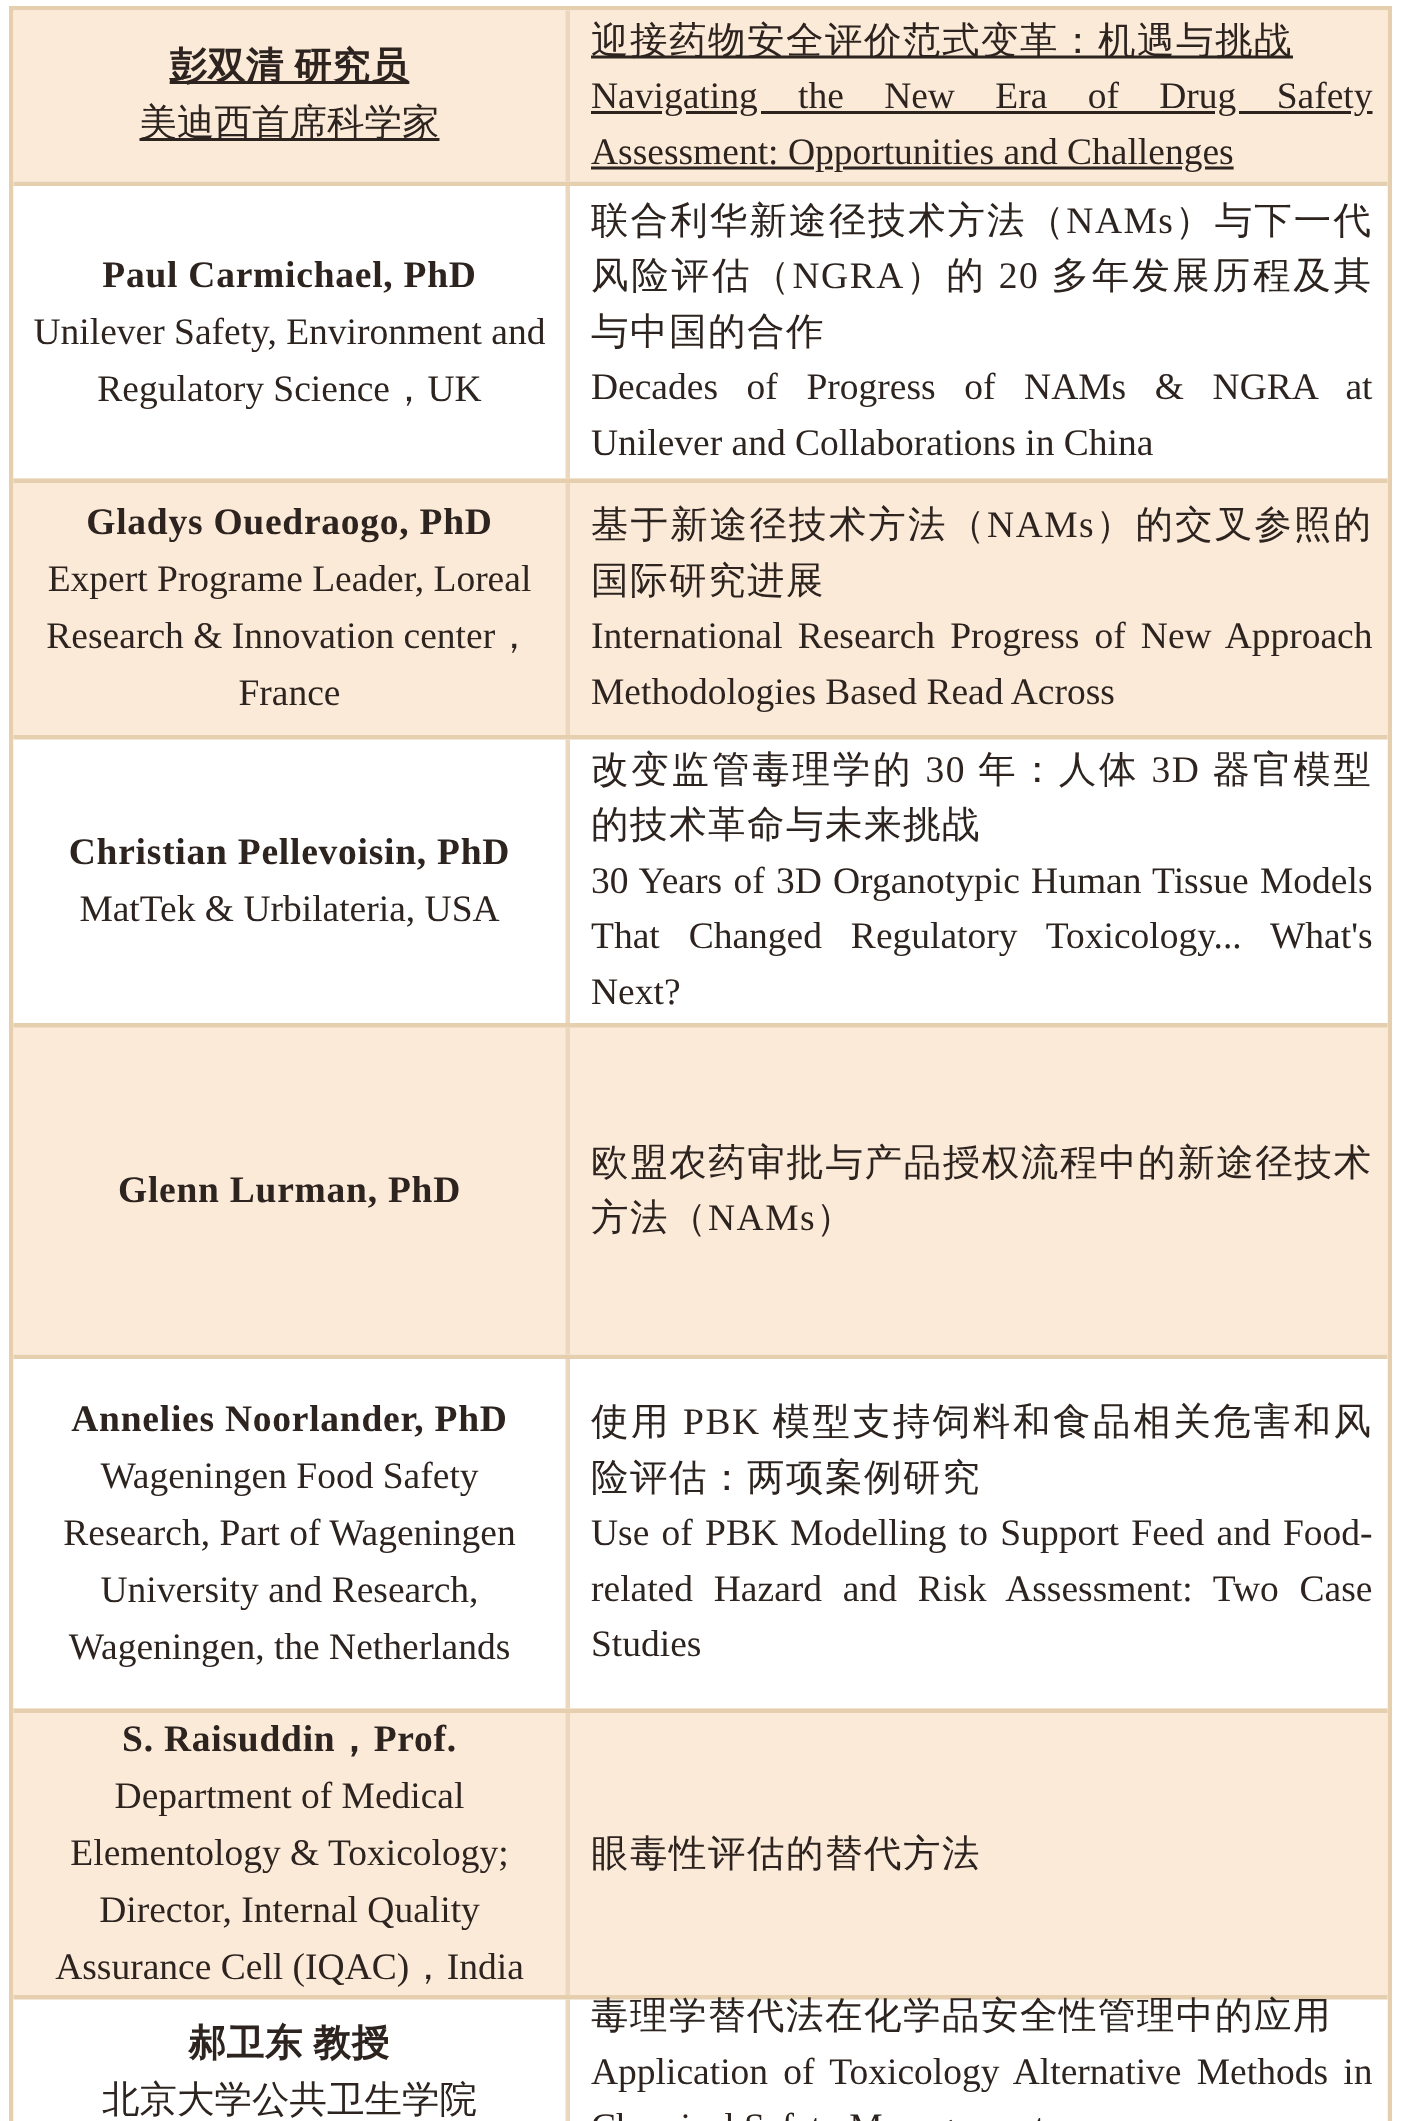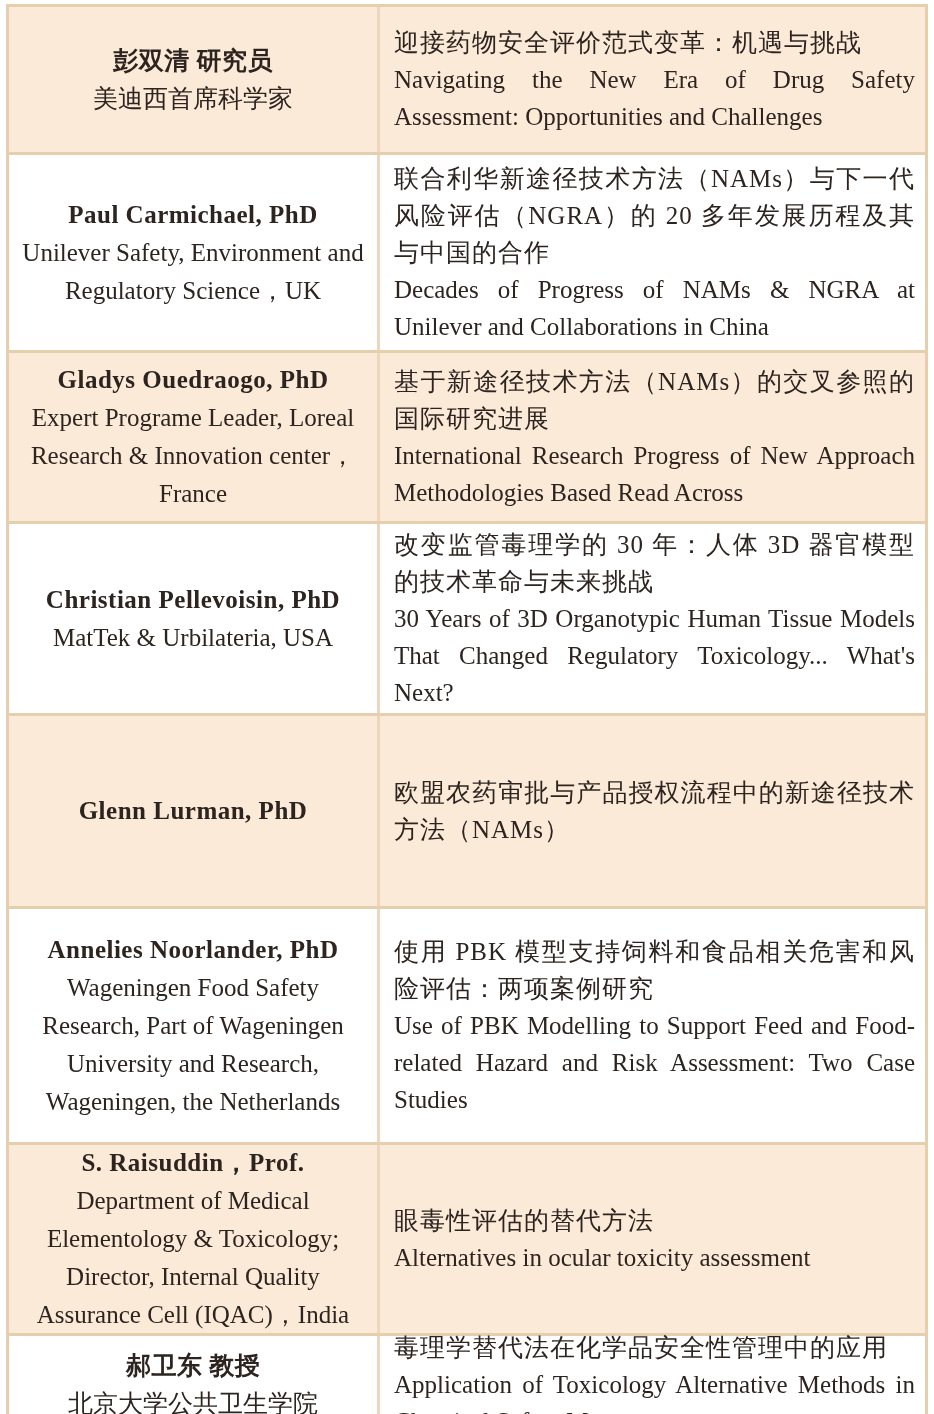--- a/index.html
+++ b/index.html
@@ -21,25 +21,25 @@
   }
   .row {
     display: flex;
     width: 100%;
   }
   .row + .row { border-top: 3px solid #e5cfaf; }
   
   .row:nth-child(odd)  { background: #fcead9; }
   .row:nth-child(even) { background: #ffffff; }
   
-  .row:nth-child(1) { height: 145px; }
+  .row:nth-child(1) { height: 114px; text-decoration: underline; }
   .row:nth-child(2) { height: 198px; }
   .row:nth-child(3) { height: 171px; }
   .row:nth-child(4) { height: 192px; }
-  .row:nth-child(5) { height: 193px; }
+  .row:nth-child(5) { height: 221px; }
   .row:nth-child(6) { height: 236px; }
   .row:nth-child(7) { height: 191px; }
   .row:nth-child(8) { height: 100px; }
   .cell-left {
     width: 371px;
     flex: 0 0 371px;
     border-right: 3px solid #ecd6bd;
     display: flex;
     flex-direction: column;
     justify-content: center;
@@ -137,21 +137,20 @@
     </div>
   </div>
 
   <div class="row">
     <div class="cell-left">
       <div class="speaker-name">S. Raisuddin，Prof.</div>
       <div class="speaker-affiliation">Department of Medical Elementology &amp; Toxicology; Director, Internal Quality Assurance Cell (IQAC)，India</div>
     </div>
     <div class="cell-right">
       <div class="topic-zh">眼毒性评估的替代方法</div>
-      <div class="topic-en">Alternatives in ocular toxicity assessment</div>
     </div>
   </div>
 
   <div class="row">
     <div class="cell-left">
       <div class="speaker-name">郝卫东 教授</div>
       <div class="speaker-affiliation">北京大学公共卫生学院</div>
     </div>
     <div class="cell-right">
       <div class="topic-zh">毒理学替代法在化学品安全性管理中的应用</div>

